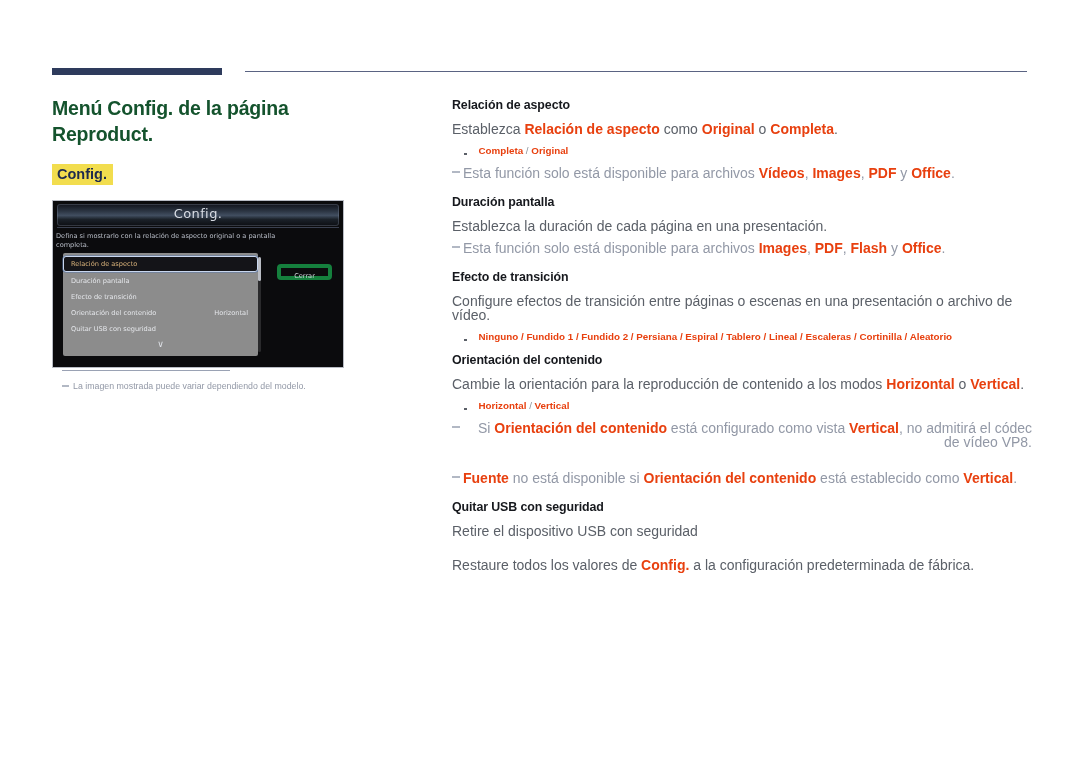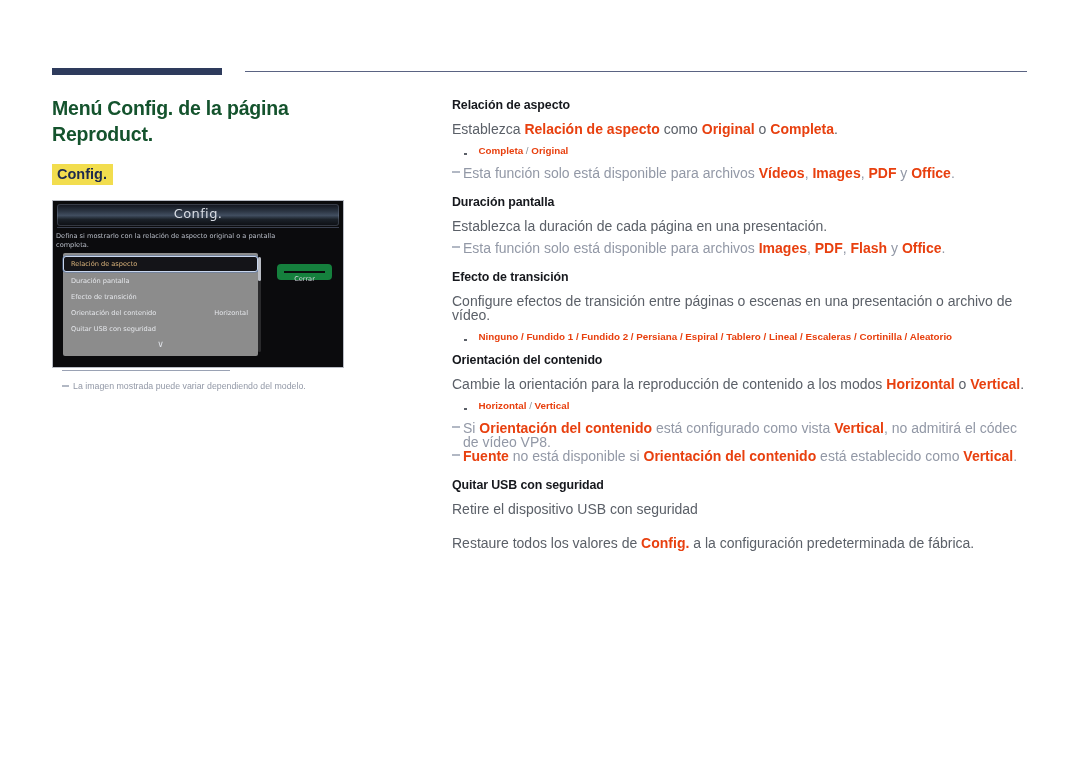--- a/index.html
+++ b/index.html
@@ -183,21 +183,21 @@
     line-height: 10px;
   }
   #tv-close-btn {
     position: absolute;
     left: 224px;
     top: 63px;
     width: 55px;
     height: 16px;
     border-radius: 4px;
     background: linear-gradient(to bottom, #9fa8b6 0%, #6d7embed 1%, #5d6876 22%, #2b3139 55%, #14171c 100%);
-    border: 7px solid #15803d;
+    border: 4px solid #15803d;
     box-sizing: border-box;
   }
   #tv-close-label {
     position: absolute;
     left: 0;
     right: 0;
     top: 4px;
     text-align: center;
     font-size: 6.6px;
     color: #cfd3da;
@@ -392,21 +392,21 @@
     </div>
   </div>
 
   <div class="rc-section">
     <div class="rc-h">Orientación del contenido</div>
     <div class="rc-p"><span>Cambie la orientación para la reproducción de contenido a los modos </span><span class="em">Horizontal</span><span> o </span><span class="em">Vertical</span><span>.</span></div>
     <div class="rc-bullet">
       <span class="dot"></span>
       <span class="btxt"><span>Horizontal</span><span class="sep"> / </span><span>Vertical</span></span>
     </div>
-    <div class="rc-note" style="margin-bottom:0;">
+    <div class="rc-note" style="margin-bottom:22px;text-align:right;">
       <span class="note-dash"></span>
       <span><span>Si </span><span class="em">Orientación del contenido</span><span> está configurado como vista </span><span class="em">Vertical</span><span>, no admitirá el códec de vídeo VP8.</span></span>
     </div>
     <div class="rc-note">
       <span class="note-dash"></span>
       <span><span class="em">Fuente</span><span> no está disponible si </span><span class="em">Orientación del contenido</span><span> está establecido como </span><span class="em">Vertical</span><span>.</span></span>
     </div>
   </div>
 
   <div class="rc-section">

